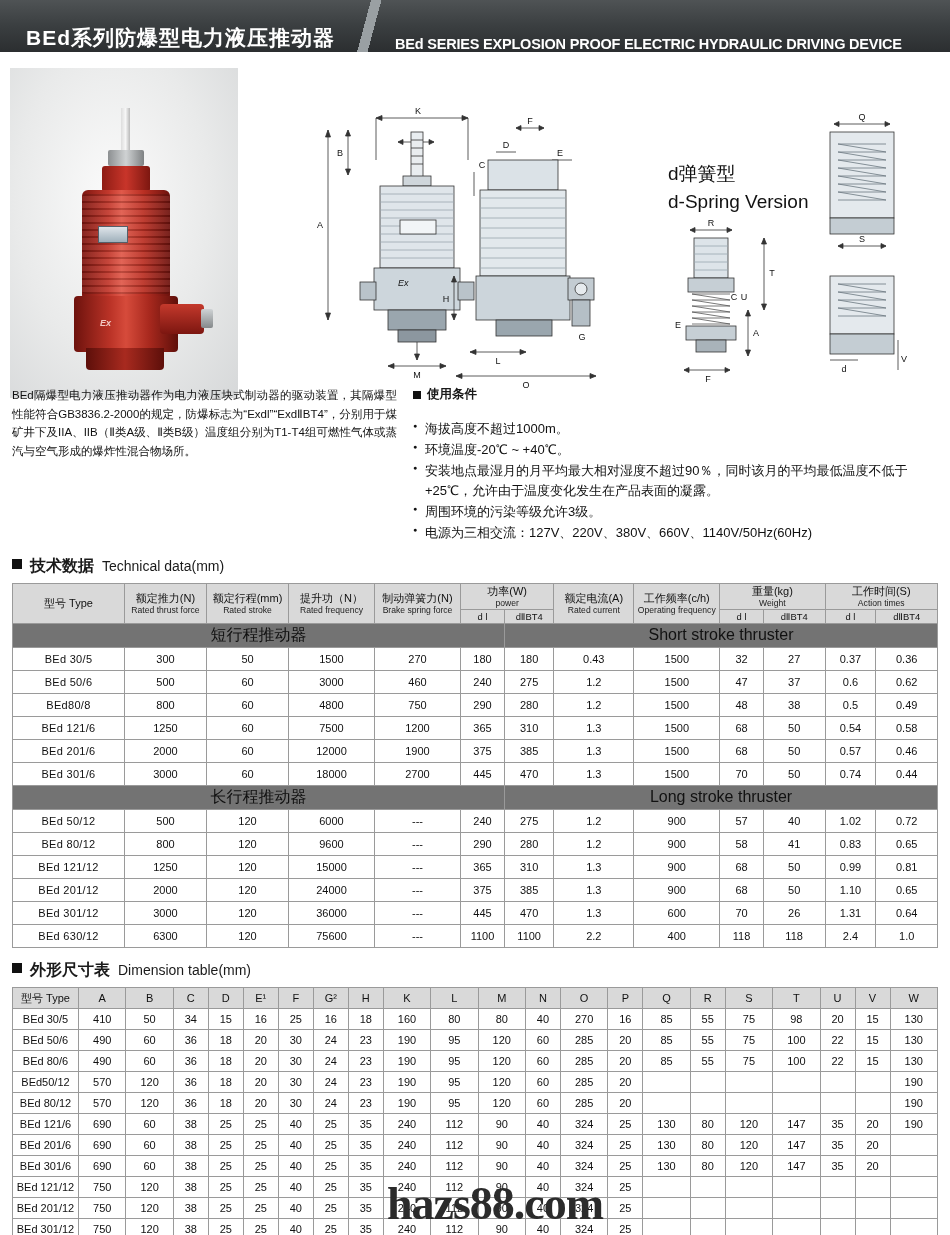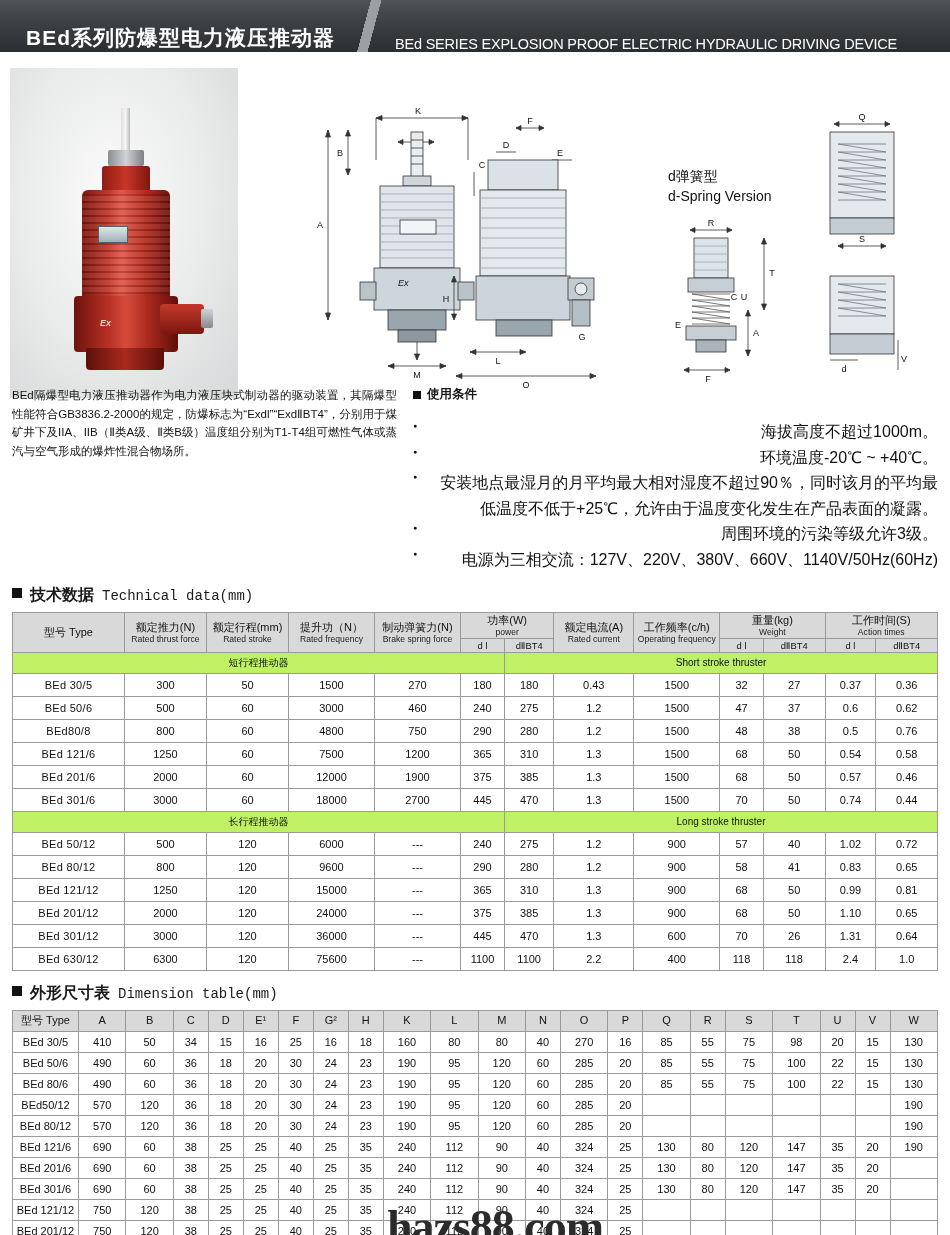--- a/index.html
+++ b/index.html
@@ -31,21 +31,21 @@
     white-space: nowrap;
   }
   .header .slash {
     width: 44px; height: 52px;
     margin-left: 14px;
     background: linear-gradient(105deg, transparent 0 38%, #9aa0a3 38% 56%, transparent 56% 100%);
   }
   .header .title-en {
     color: #fff;
     font-size: 14.5px;
-    font-weight: normal;
+    font-weight: bold;
     letter-spacing: -0.2px;
     white-space: nowrap;
     margin-left: 2px;
   }
 
   
   .top-area {
     position: relative;
     height: 330px;
   }
@@ -116,22 +116,22 @@
   }
 
   
   .drawings {
     position: absolute;
     left: 248px; top: 18px;
     width: 694px; height: 330px;
   }
   .drawings svg { display:block; }
   .spring-label {
-    position:absolute; left:420px; top:96px;
-    font-size: 14px; line-height: 1.45;
+    position:absolute; left:420px; top:90px;
+    font-size: 19px; line-height: 1.45;
     color:#111;
   }
 
   
   .mid {
     position: relative;
     padding: 4px 12px 0 12px;
     display: flex;
     gap: 16px;
   }
@@ -145,34 +145,33 @@
   .cond { flex: 1; }
   .cond-title {
     font-size: 12.5px; font-weight: bold; margin-bottom: 16px;
   }
   .cond-title .sq {
     display:inline-block; width:8px; height:8px; background:#111; margin-right:6px;
     vertical-align: middle;
   }
   .cond ul { list-style:none; margin:0; padding:0; }
   .cond li {
-    font-size: 16px; line-height: 1.6; padding-left: 12px; position: relative;
+    font-size: 13px; line-height: 1.6; padding-left: 12px; position: relative;
     color:#111;
-    text-align:right;
   }
   .cond li:before {
     content:"\25CF"; position:absolute; left:0; top:0; font-size:7px; line-height:1.9;
   }
 
   
   .sec-title {
     margin: 12px 0 6px 12px;
     font-size: 15px;
     font-weight: bold;
-    display: flex; align-items: baseline; gap: 8px; font-family: Liberation Mono, monospace;
+    display: flex; align-items: baseline; gap: 8px;
   }
   .sec-title .sq {
     width: 10px; height: 10px; background:#111; display:inline-block; position:relative; top:-2px;
   }
   .sec-title .cn { font-size: 16px; }
   .sec-title .en { font-size: 14px; font-weight: normal; }
 
   
   table {
     border-collapse: collapse;
@@ -184,21 +183,21 @@
     border: 1px solid #9a9a9a;
     text-align: center;
     font-size: 11px;
     color:#111;
     padding: 1px 2px;
   }
   thead td { background:#d9d9d9; font-size: 9.4px; line-height: 1.18; font-weight: normal; }
   thead td .cn { font-size: 11px; display:block; }
   thead td .en { font-size: 8.6px; display:block; color:#222; }
   .tech tbody td { height: 23px; }
-  .tech .grp td { background:#bef264; text-align:center; font-size:10px; height:21px; }
+  .tech .grp td { background:#737373; text-align:center; font-size:16px; height:21px; }
   .tech .name { text-align:center; letter-spacing:0.3px; }
   .dim td { height: 21px; font-size: 11px; }
   .dim thead td { font-size: 11px; }
   .dim .tcol { width: 66px; }
   .watermark {
     position: absolute;
     left: 0; right: 0;
     bottom: 31px;
     text-align: center;
     font-size: 46px;
@@ -548,21 +547,21 @@
         <td>60</td>
         <td>4800</td>
         <td>750</td>
         <td>290</td>
         <td>280</td>
         <td>1.2</td>
         <td>1500</td>
         <td>48</td>
         <td>38</td>
         <td>0.5</td>
-        <td>0.76</td>
+        <td>0.49</td>
       </tr>
       <tr>
         <td class="name">BEd 121/6</td>
         <td>1250</td>
         <td>60</td>
         <td>7500</td>
         <td>1200</td>
         <td>365</td>
         <td>310</td>
         <td>1.3</td>

